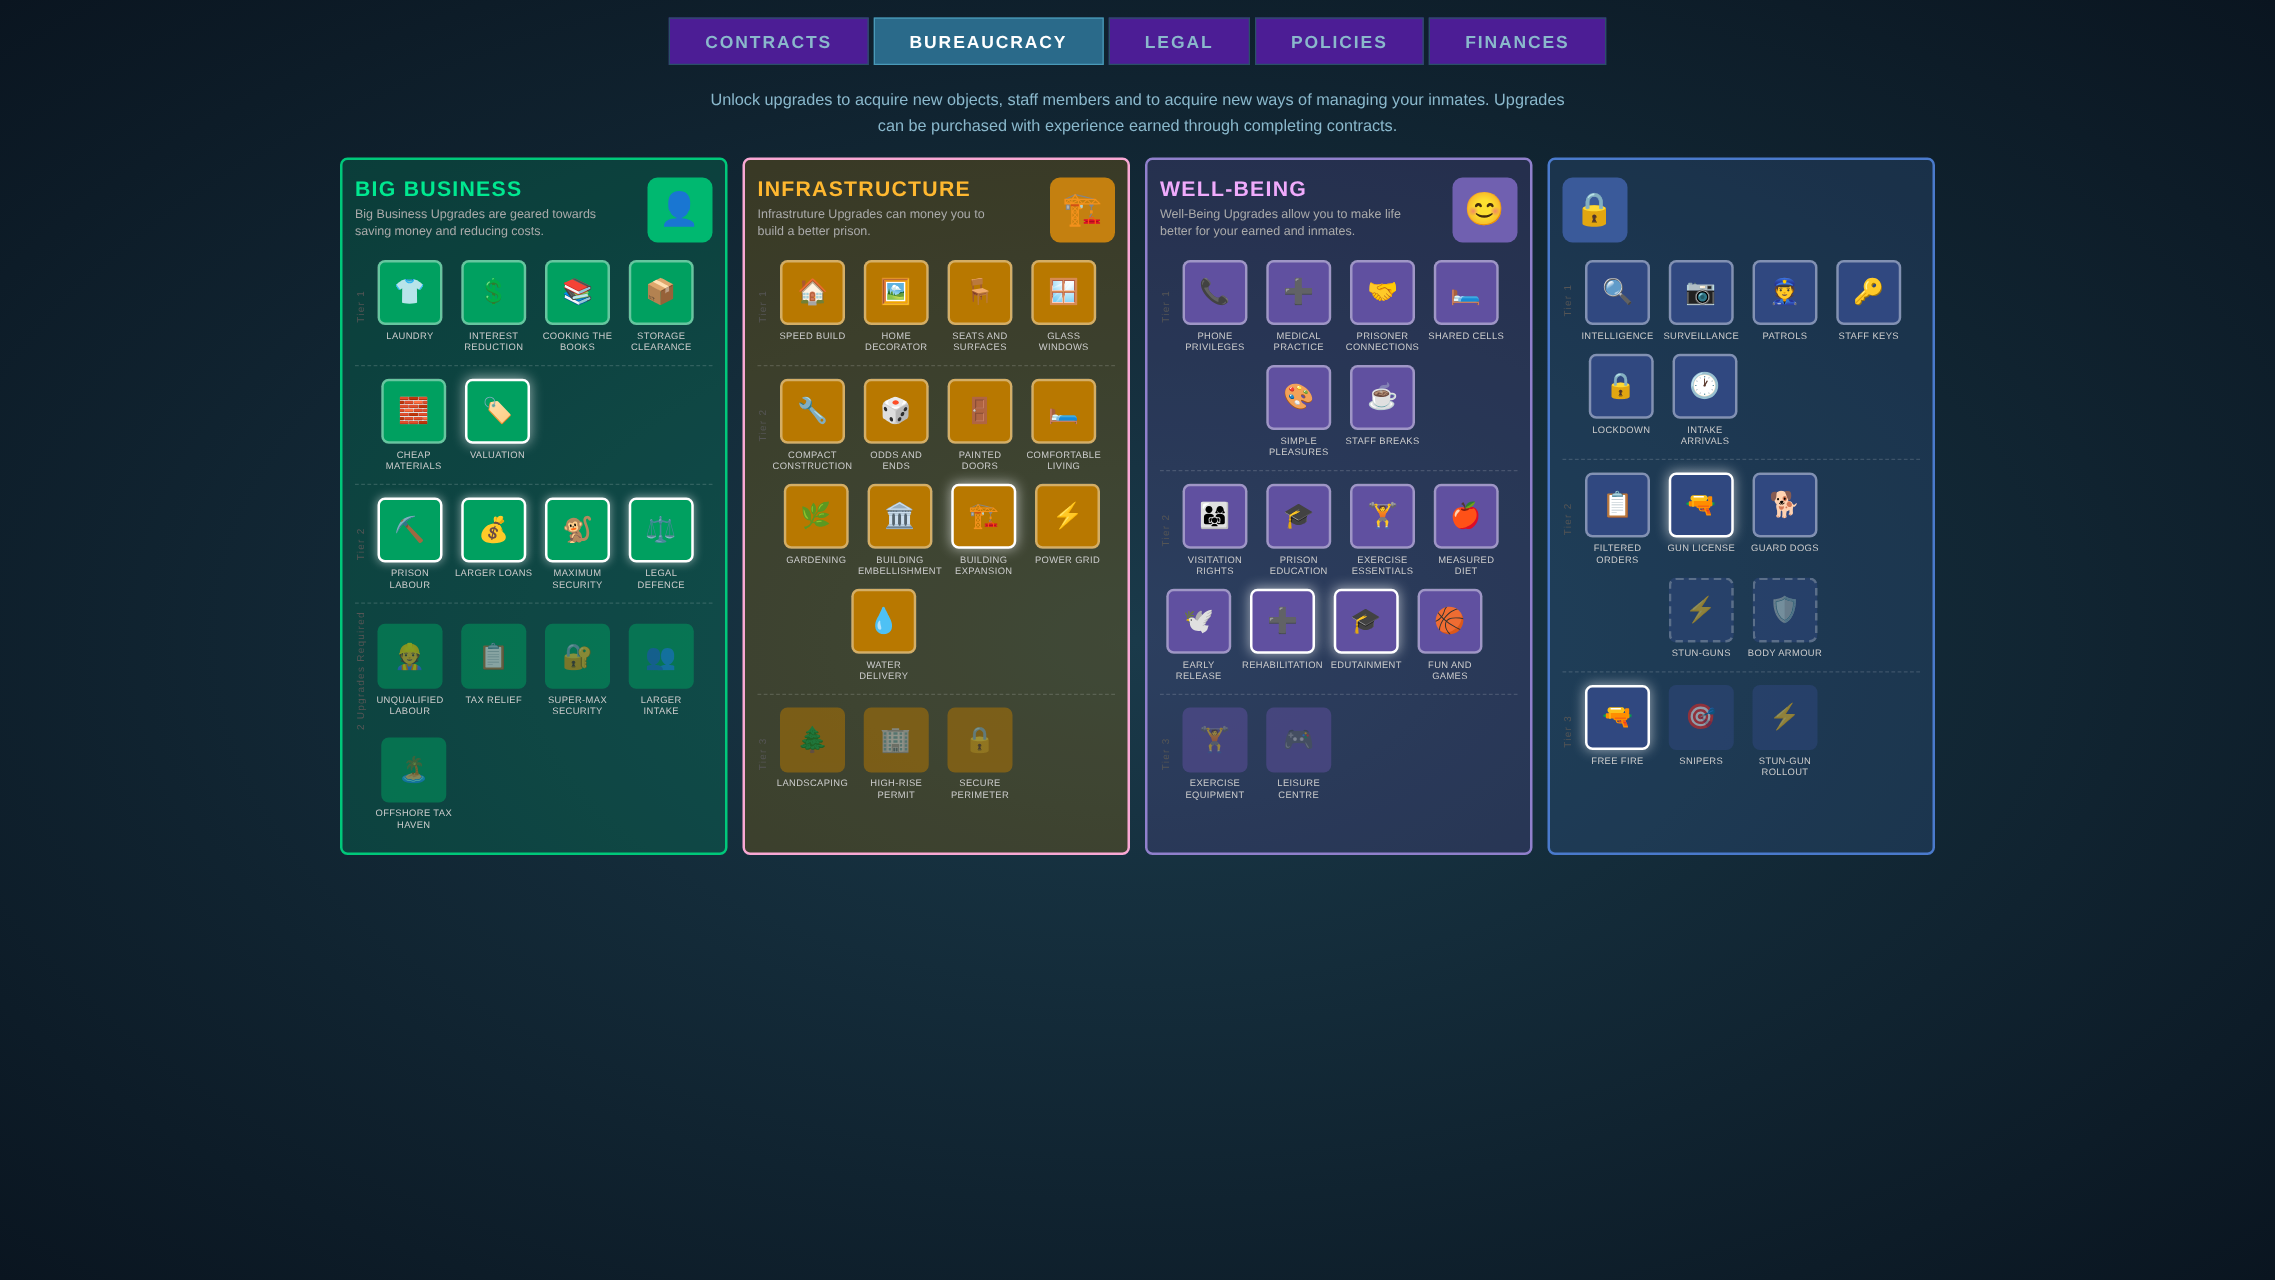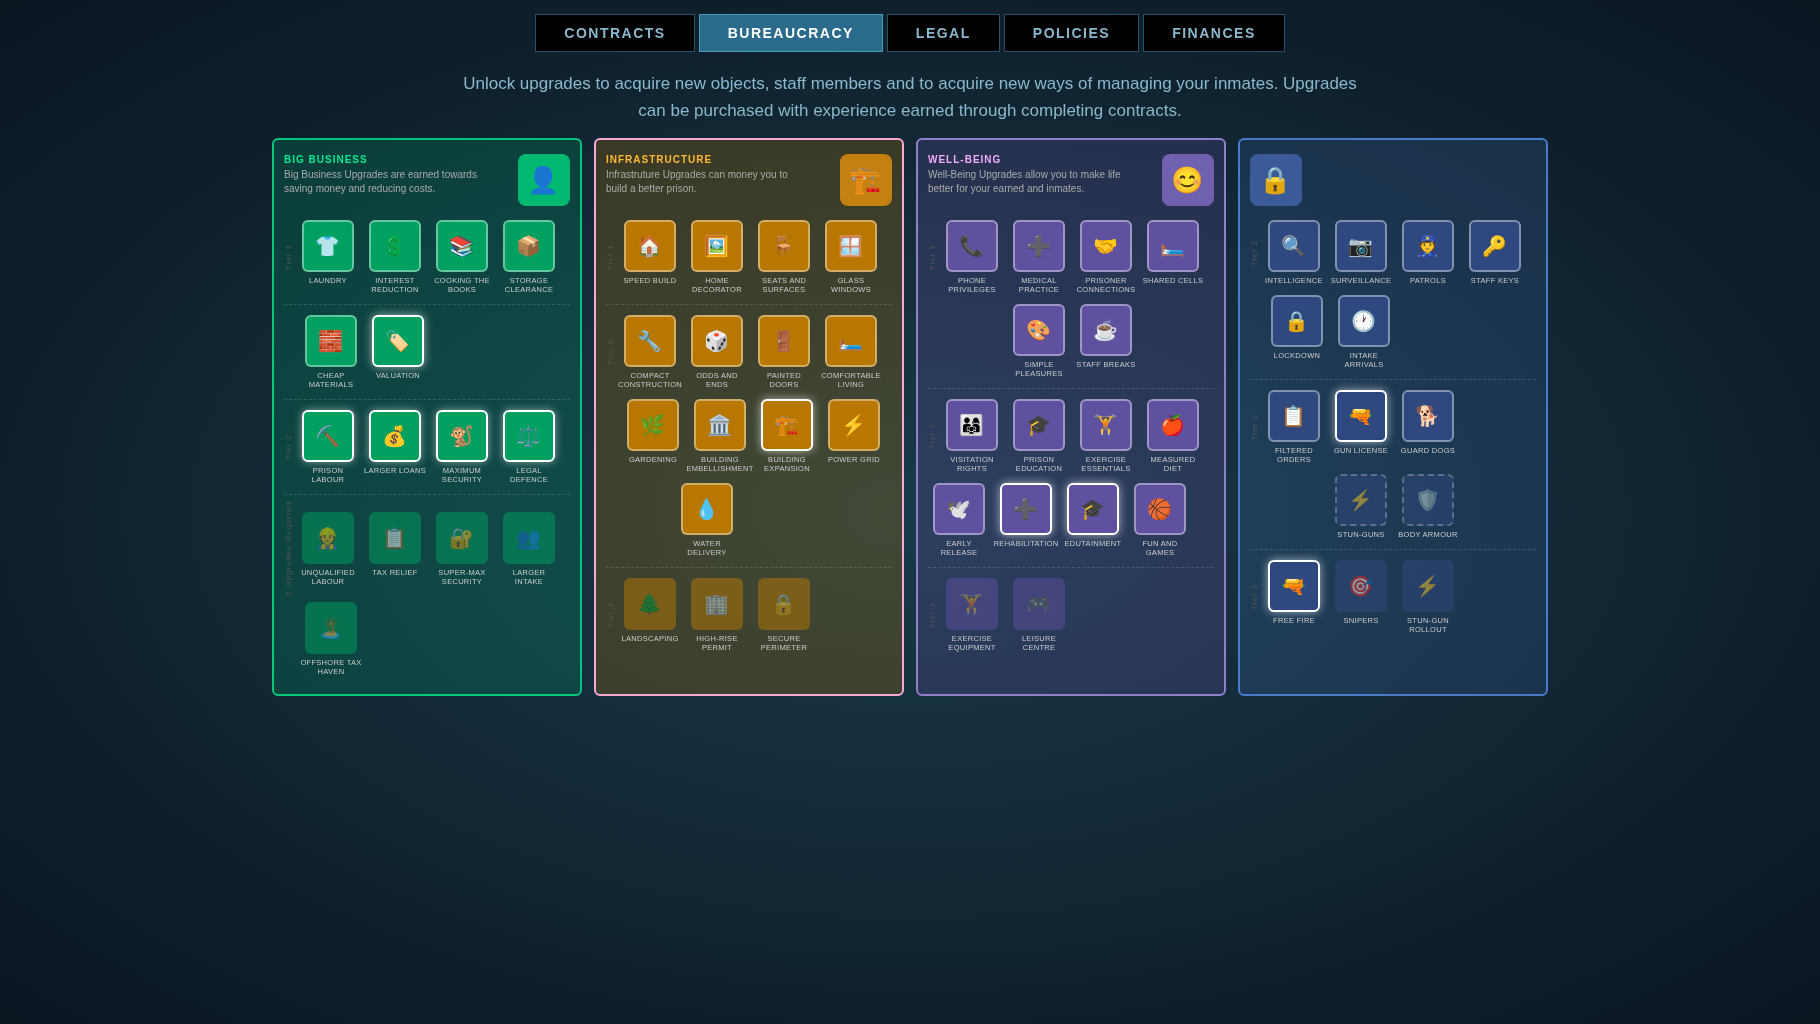--- a/index.html
+++ b/index.html
@@ -24,37 +24,37 @@
       justify-content: center;
       gap: 4px;
       padding: 14px 0 10px;
     }
     .nav-tab {
       padding: 10px 28px;
       font-size: 14px;
       font-weight: bold;
       letter-spacing: 1.5px;
       color: #8ab8cc;
-      background: #000000;
+      background: #4c1d95;
       border: 1px solid #2a5068;
       cursor: pointer;
       text-transform: uppercase;
     }
     .nav-tab.active {
       background: #2a6a8a;
       color: #fff;
       border-color: #4a9ab8;
     }
     
     .subtitle {
       position: relative;
       z-index: 10;
       text-align: center;
       color: #8ab8cc;
-      font-size: 17px;
+      font-size: 13px;
       line-height: 1.6;
       padding: 8px 20px 14px;
     }
     
     .main-content {
       position: relative;
       z-index: 10;
       display: flex;
       gap: 12px;
       padding: 0 18px;
@@ -73,21 +73,21 @@
     .panel-well-being { background: rgba(100,80,160,0.25); border: 2px solid #9080cc; }
     .panel-security { background: rgba(60,100,160,0.25); border: 2px solid #4a7acc; }
 
     .panel-header {
       display: flex;
       align-items: flex-start;
       justify-content: space-between;
       margin-bottom: 10px;
     }
     .panel-title {
-      font-size: 10px;
+      font-size: 17px;
       font-weight: bold;
       letter-spacing: 1px;
       text-transform: uppercase;
     }
     .panel-big-business .panel-title { color: #00e890; }
     .panel-infrastructure .panel-title { color: #ffb830; }
     .panel-well-being .panel-title { color: #f0abfc; }
     .panel-security .panel-title { color: #88aaff; }
 
     .panel-desc {
@@ -194,21 +194,21 @@
   Unlock upgrades to acquire new objects, staff members and to acquire new ways of managing your inmates. Upgrades<br>
   can be purchased with experience earned through completing contracts.
 </div>
 
 <div class="main-content">
 
   <div class="panel panel-big-business">
     <div class="panel-header">
       <div>
         <div class="panel-title">BIG BUSINESS</div>
-        <div class="panel-desc">Big Business Upgrades are earned towards saving money and reducing costs.</div>
+        <div class="panel-desc">Big Business Upgrades are geared towards saving money and reducing costs.</div>
       </div>
       <div class="panel-icon">👤</div>
     </div>
 
     <div style="display:flex;align-items:center;margin-bottom:2px;">
       <div style="writing-mode:vertical-rl;transform:rotate(180deg);font-size:8px;color:#555;letter-spacing:1px;margin-right:4px;">Tier 1</div>
       <div class="upgrade-grid" style="flex:1;">
         <div class="upgrade-item">
           <div class="upgrade-icon bb-icon unlocked">👕</div>
           <div class="upgrade-label">LAUNDRY</div>

